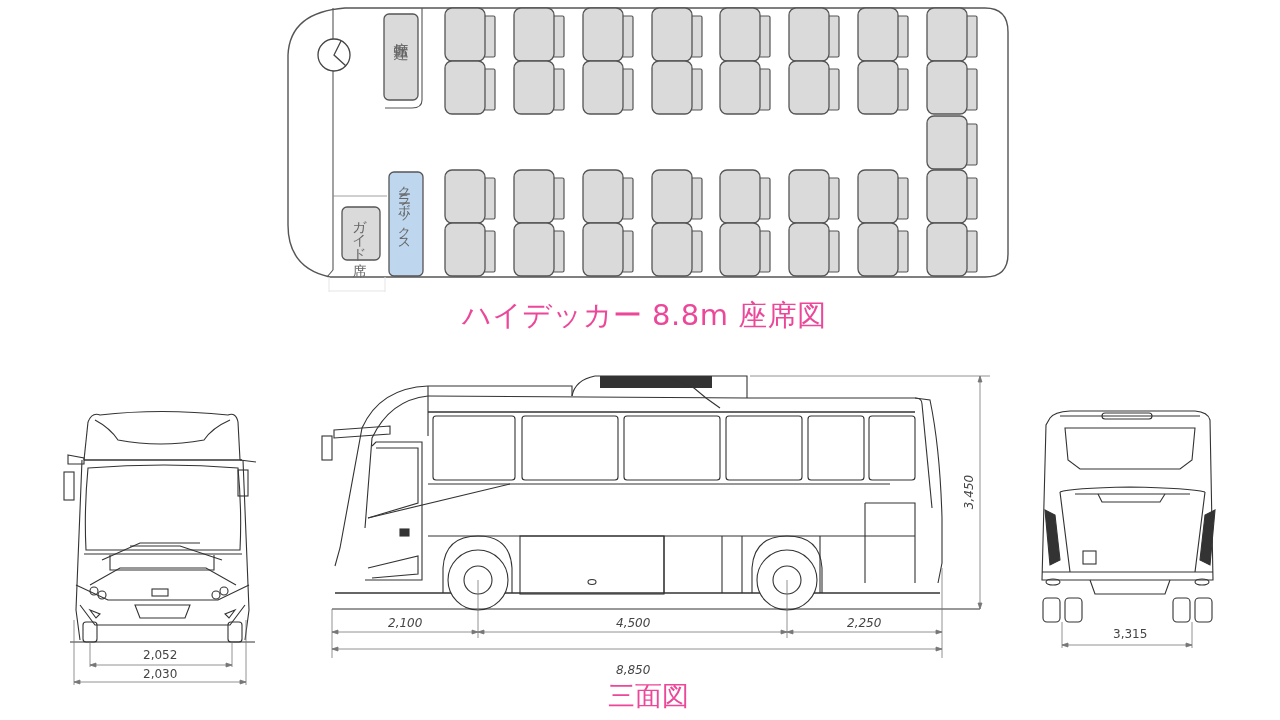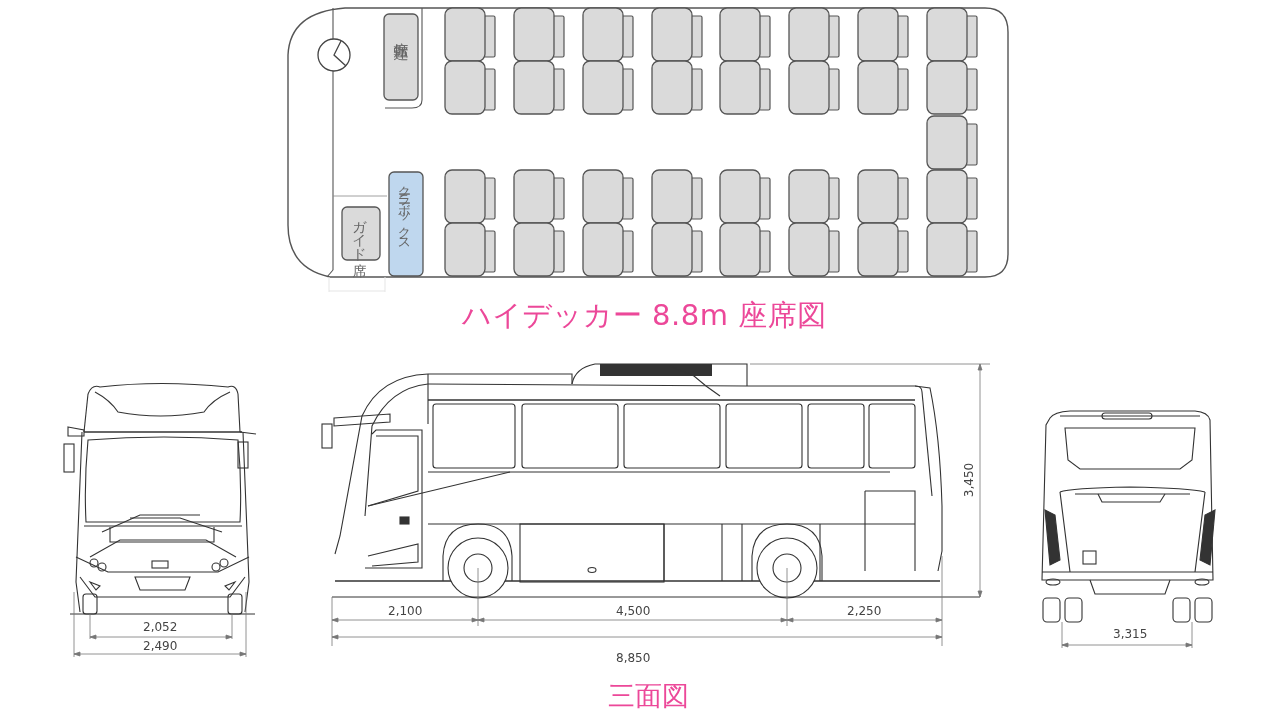--- a/index.html
+++ b/index.html
@@ -88,21 +88,21 @@
         <use href="#seat" x="927" y="223"></use>
     </g>
   </svg>
   <div class="vlabel" style="left:393px;top:34px;">運転席</div>
   <div class="vlabel" style="left:353px;top:210px;font-size:14px;">ガイド席</div>
   <div class="vlabel" style="left:398px;top:176px;font-size:13px;letter-spacing:-3px;">クーラーボックス</div>
 </div>
 
 <div class="caption cap-seat">ハイデッカー 8.8m 座席図</div>
 
-<div class="abs" style="left:0;top:372px;width:280px;height:300px;">
+<div class="abs" style="left:0;top:400px;width:280px;height:300px;">
   <svg width="280" height="300">
     <g fill="none" stroke="#333" stroke-width="1.1">
 
       <path d="M88,22 Q92,12 100,15 Q160,8 228,15 Q236,12 238,22 L240,60"></path>
       <path d="M84,60 L88,22"></path>
       <path d="M95,20 Q110,28 118,40 Q160,48 204,40 Q212,28 230,20"></path>
 
       <path d="M82,60 L76,210 L80,240"></path>
       <path d="M243,60 L249,210 L245,240"></path>
 
@@ -147,24 +147,24 @@
       <line x1="246" y1="220" x2="246" y2="285"></line>
       <line x1="90" y1="265" x2="232" y2="265"></line>
       <line x1="74" y1="282" x2="246" y2="282"></line>
       <path d="M90,265 l6,-2 l0,4 Z"></path>
         <path d="M232,265 l-6,-2 l0,4 Z"></path>
       <path d="M74,282 l6,-2 l0,4 Z"></path>
         <path d="M246,282 l-6,-2 l0,4 Z"></path>
     </g>
   </svg>
   <div class="dim" style="left:143px;top:248px;">2,052</div>
-  <div class="dim" style="left:143px;top:267px;">2,490</div>
-</div>
-
-<div class="abs" style="left:310px;top:356px;width:700px;height:300px;">
+  <div class="dim" style="left:143px;top:267px;">2,030</div>
+</div>
+
+<div class="abs" style="left:310px;top:368px;width:700px;height:300px;font-style:italic;">
   <svg width="700" height="300">
     <g fill="none" stroke="#333" stroke-width="1.1">
 
       <path d="M262,28 Q265,12 285,8 L437,8 L437,30"></path>
       <rect x="290" y="8" width="112" height="12" fill="#333" stroke="none"></rect>
       <path d="M360,10 L384,20 L396,30 L410,40"></path>
 
       <path d="M118,18 L262,18 L262,28"></path>
       <path d="M118,28 L437,30 L605,30 Q612,30 612,36"></path>
 

